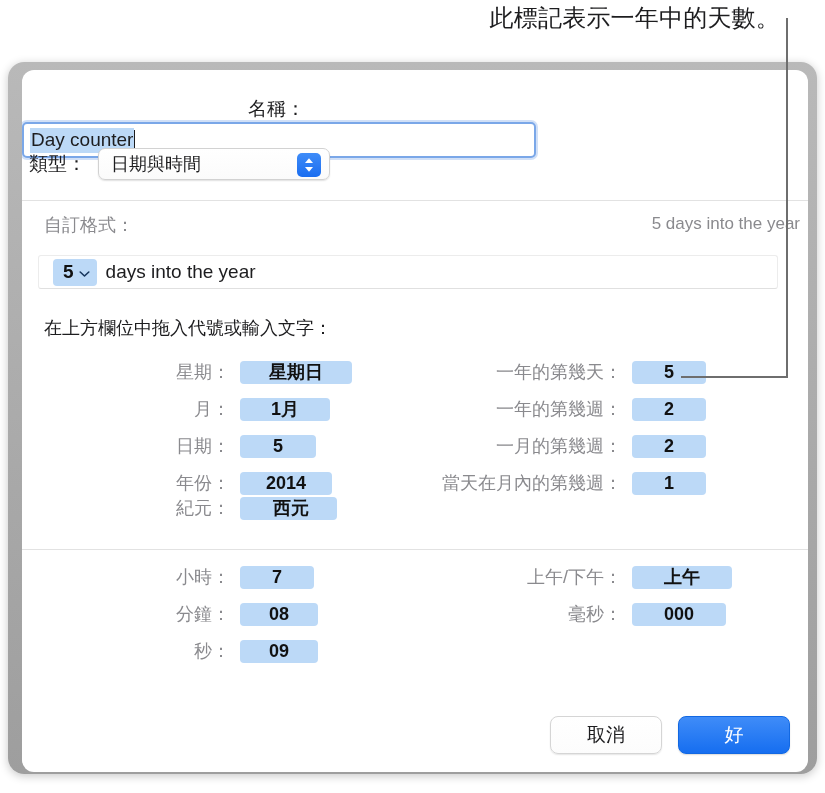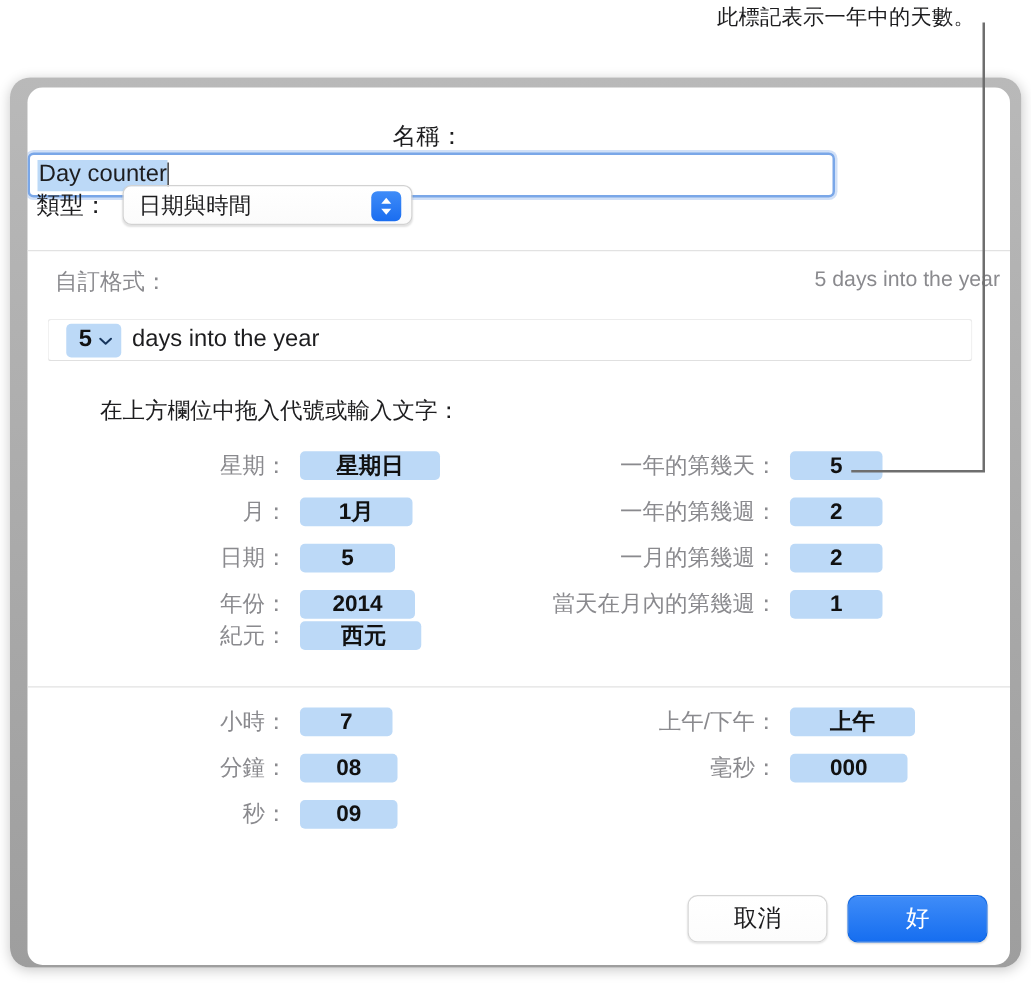--- a/index.html
+++ b/index.html
@@ -17,21 +17,21 @@
     -webkit-font-smoothing: antialiased;
   }
 
   
   .callout-text {
     position: absolute;
     left: 430px;
     top: 2px;
     width: 350px;
     text-align: right;
-    font-size: 17px;
+    font-size: 24px;
     color: #1d1d1f;
     letter-spacing: 0.2px;
     white-space: nowrap;
   }
   .callout-svg {
     position: absolute;
     left: 0; top: 0;
     width: 825px; height: 793px;
     pointer-events: none;
     z-index: 40;
@@ -74,21 +74,21 @@
     color: #1d1d1f;
     text-align: right;
     width: 76px;
     padding-right: 12px;
     box-sizing: border-box;
     white-space: nowrap;
   }
 
   .name-row { left: 0; top: 26px; flex-direction: column; }
   .name-input {
-    width: 646px;
+    width: 514px;
     height: 36px;
     box-sizing: border-box;
     border: 2px solid #7aa7e8;
     border-radius: 5px;
     background: #ffffff;
     box-shadow: 0 0 0 2px rgba(122,167,232,0.35);
     display: flex;
     align-items: center;
     padding: 0 6px;
   }
@@ -206,21 +206,20 @@
     white-space: nowrap;
   }
 
   .drag-hint {
     position: absolute;
     left: 22px;
     top: 115px;
     font-size: 18px;
     color: #1d1d1f;
     white-space: nowrap;
-    margin-left: 36px;
   }
 
   
   .grid {
     position: absolute;
     left: 0;
     width: 786px;
   }
   .tok-row {
     position: absolute;

